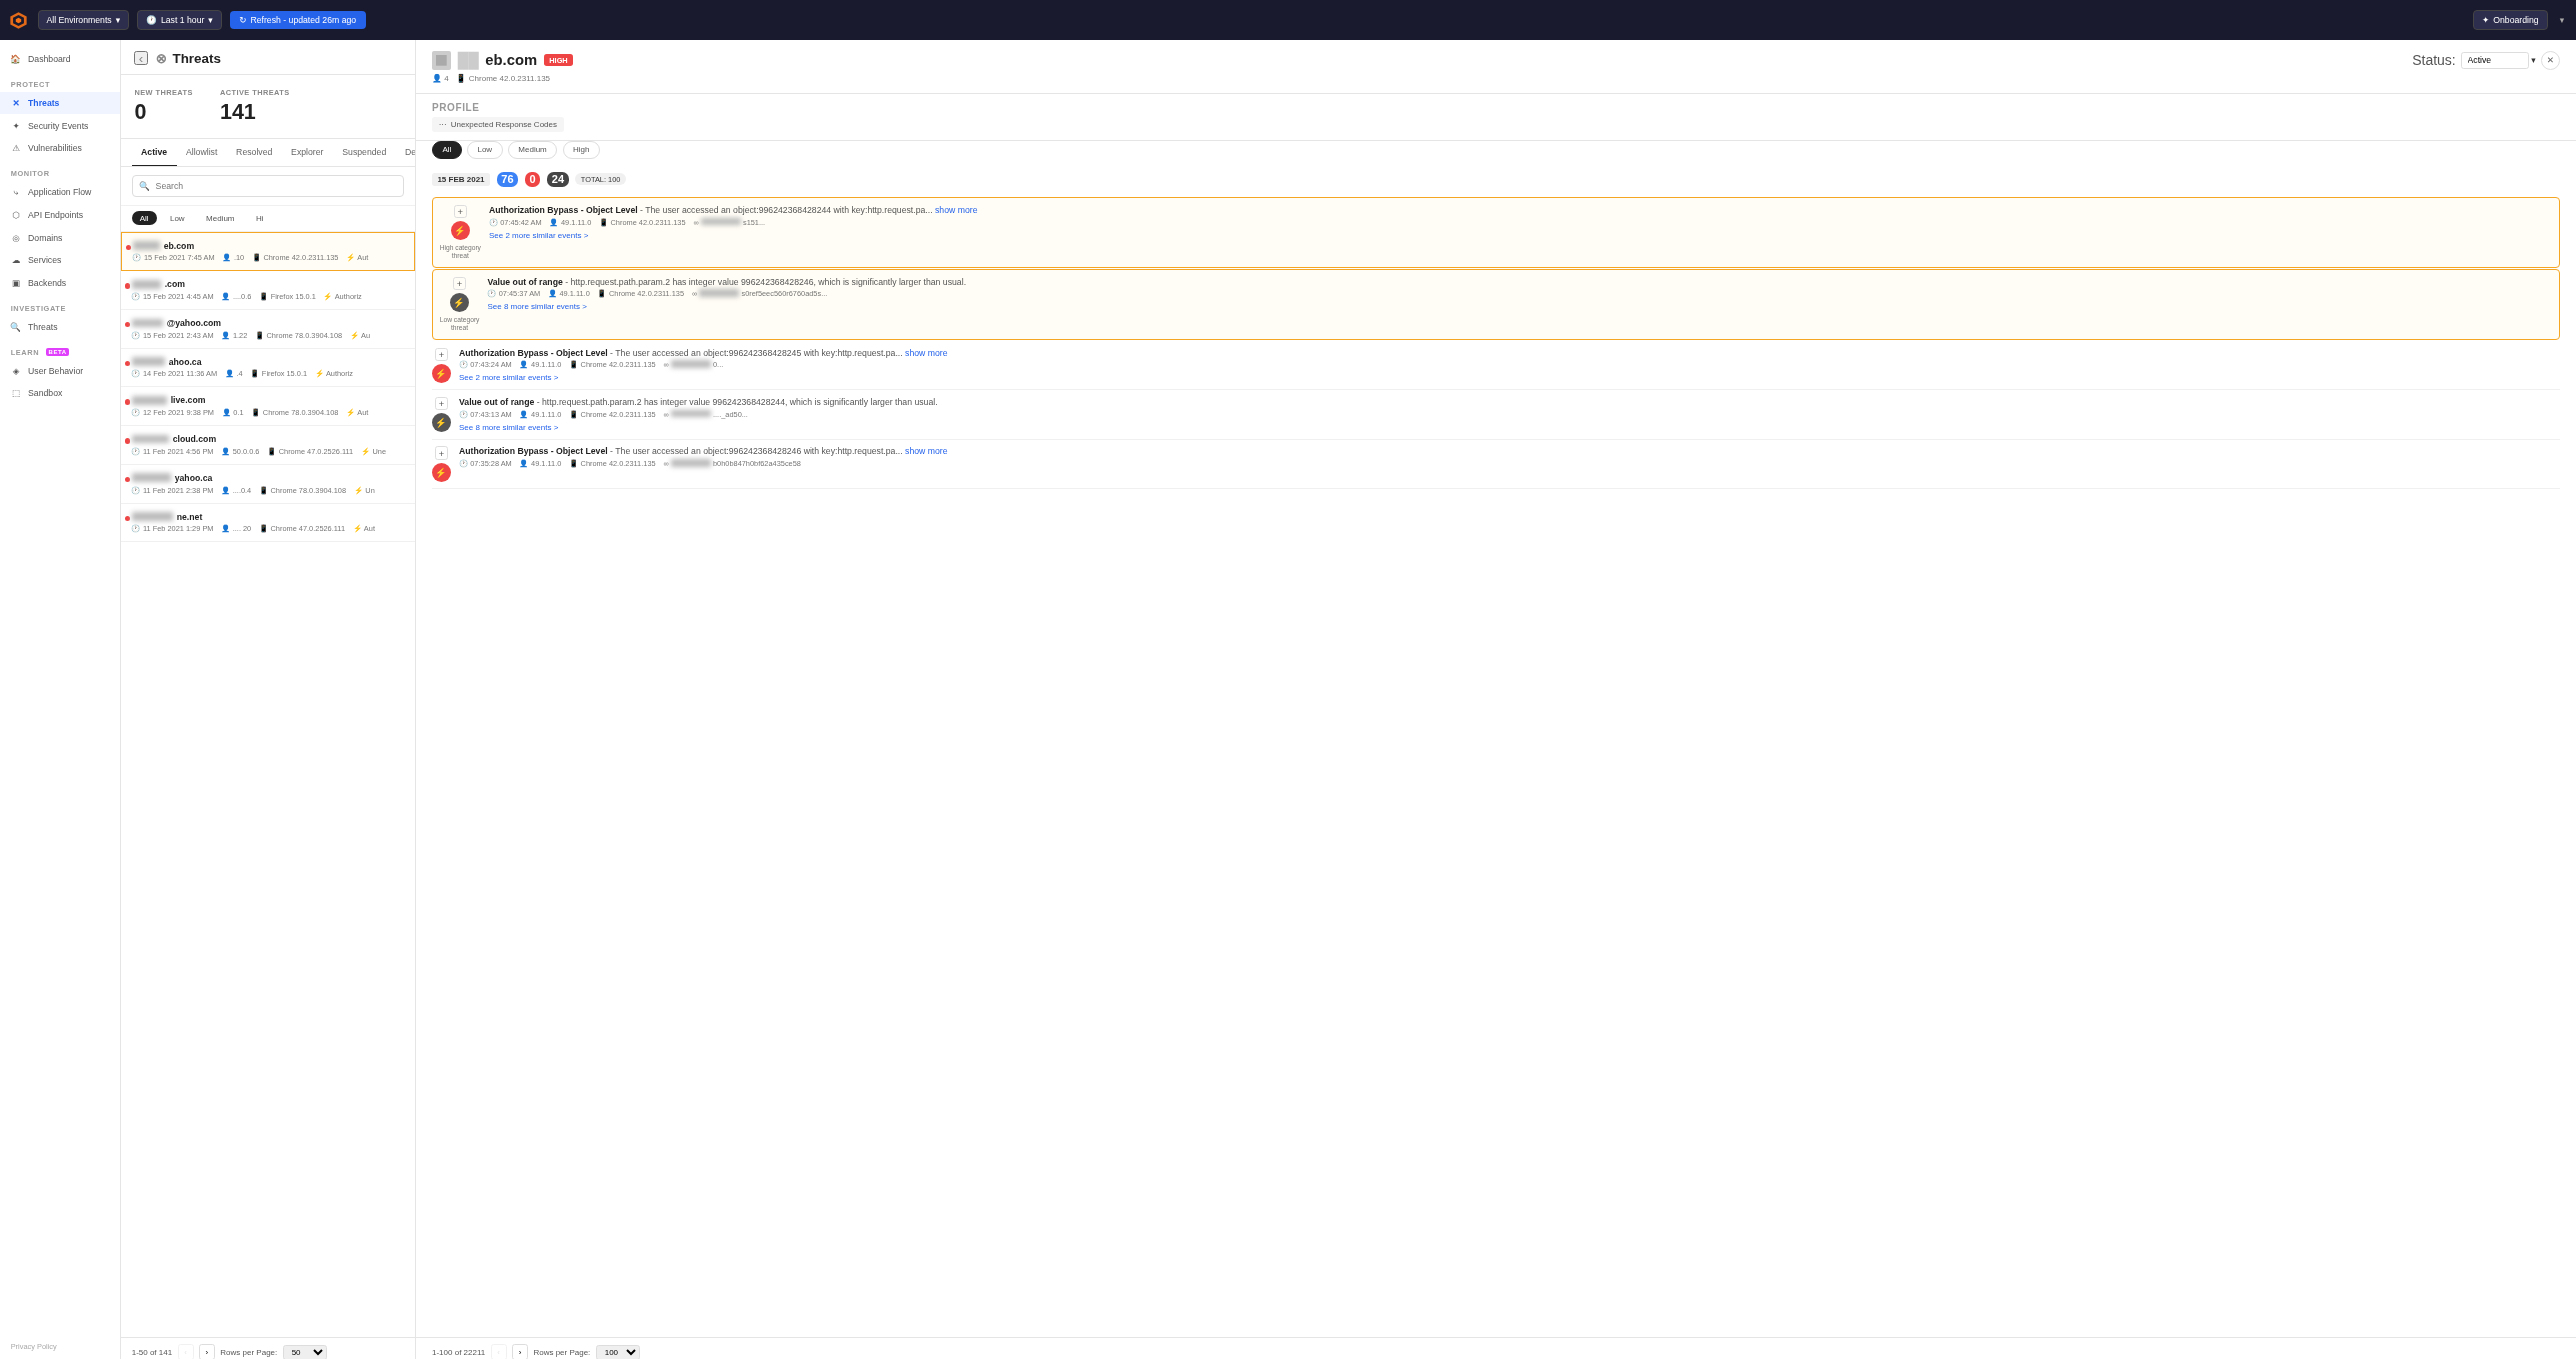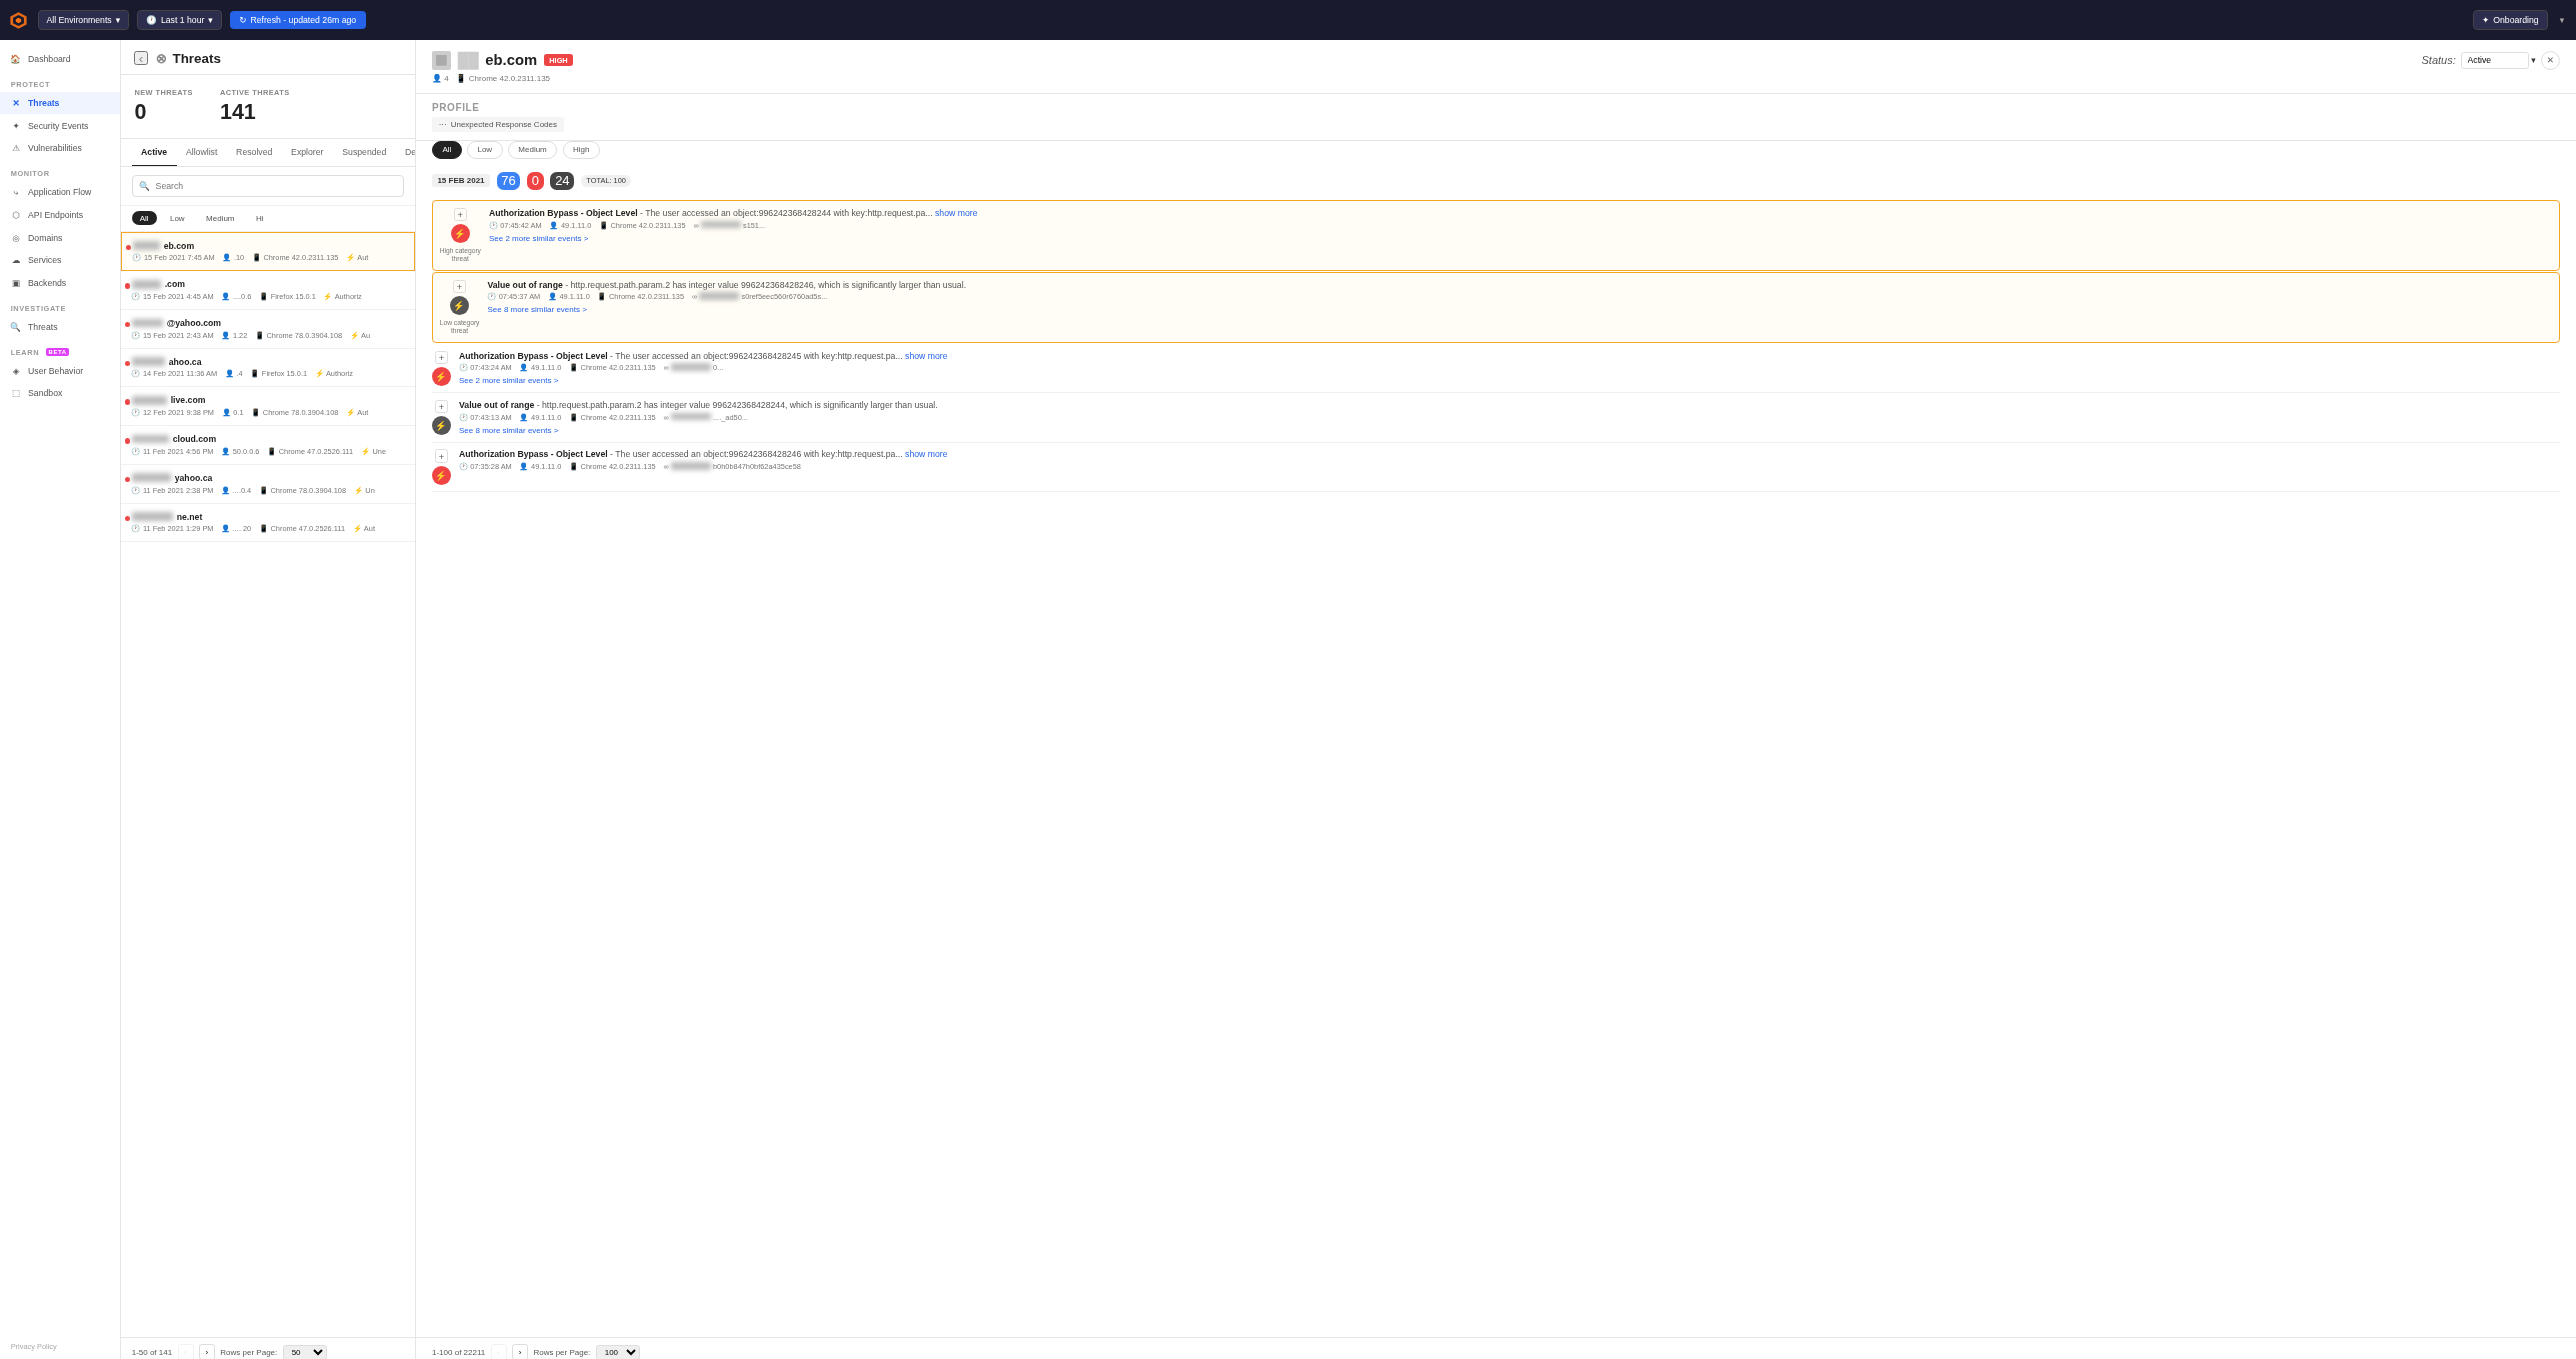--- a/index.html
+++ b/index.html
@@ -68,39 +68,39 @@
 
     
     .detail-panel { flex: 1; background: #fff; display: flex; flex-direction: column; overflow: hidden; }
     .detail-header { padding: 10.7px 16px; border-bottom: 0.7px solid #e5e5e5; display: flex; align-items: flex-start; justify-content: space-between; }
     .detail-title-row { display: flex; align-items: center; gap: 6.7px; }
     .detail-favicon { width: 19px; height: 19px; background: #ddd; border-radius: 2px; flex-shrink: 0; }
     .detail-domain { font-size: 14.8px; font-weight: 700; color: #222; }
     .high-badge { background: #ef4444; color: #fff; font-size: 7.4px; font-weight: 700; border-radius: 2.7px; padding: 1.3px 5.4px; }
     .detail-sub { display: flex; align-items: center; gap: 8px; font-size: 8px; color: #777; margin-top: 4px; }
     .status-section { display: flex; align-items: center; gap: 5.4px; }
-    .status-label { font-size: 11px; color: #555; font-style: italic; }
+    .status-label { font-size: 14px; color: #555; }
     .status-select { border: 0.7px solid #ddd; border-radius: 2.7px; padding: 2.7px 16px 2.7px 5.4px; font-size: 8.7px; appearance: none; background: #fff; cursor: pointer; }
     .status-wrapper { position: relative; display: flex; align-items: center; gap: 2.7px; }
     .close-btn { width: 19px; height: 19px; border: 0.7px solid #ddd; border-radius: 50%; display: flex; align-items: center; justify-content: center; cursor: pointer; color: #666; }
 
     .detail-profile { padding: 8px 16px; border-bottom: 0.7px solid #e5e5e5; }
     .profile-label { font-size: 10px; font-weight: 700; color: #999; text-transform: uppercase; letter-spacing: 0.06em; margin-bottom: 4px; }
     .profile-tag { display: inline-flex; align-items: center; gap: 4px; background: #f5f5f5; border-radius: 2.7px; padding: 2.7px 6.7px; font-size: 8px; color: #555; }
 
     .activity-log-section { flex: 1; overflow: hidden; display: flex; flex-direction: column; }
     .activity-log-title { font-size: 12px; font-weight: 700; color: #222; padding: 10.7px 16px 5.4px; }
     .activity-filter-row { display: flex; gap: 5.4px; padding: 0 16px 8px; }
     .act-filter-btn { padding: 3.4px 9.4px; border-radius: 10.7px; font-size: 8px; cursor: pointer; border: 0.7px solid #ddd; background: #fff; color: #555; }
     .act-filter-btn.active { background: #222; color: #fff; border-color: #222; }
 
     .activity-list { flex: 1; overflow-y: auto; padding: 0 16px; }
     .date-header { display: flex; align-items: center; gap: 6.7px; padding: 5.4px 0; margin-bottom: 5.4px; }
     .date-label { font-size: 8px; font-weight: 700; color: #333; background: #f0f0f0; border-radius: 2.7px; padding: 2px 5.4px; }
-    .count-badge { display: inline-flex; align-items: center; justify-content: center; border-radius: 6.7px; padding: 1.3px 4.7px; font-size: 13px; font-weight: 400; }
+    .count-badge { display: inline-flex; align-items: center; justify-content: center; border-radius: 6.7px; padding: 1.3px 4.7px; font-size: 11px; font-weight: 700; }
     .count-blue { background: #3b82f6; color: #fff; }
     .count-red { background: #ef4444; color: #fff; }
     .count-dark { background: #444; color: #fff; }
     .total-badge { background: #f0f0f0; color: #333; border-radius: 6.7px; padding: 1.3px 5.4px; font-size: 7.4px; font-weight: 400; }
 
     .event-row { display: flex; gap: 8px; padding: 6.7px 0; border-bottom: 0.7px solid #f0f0f0; }
     .event-row.highlighted { border: 1.3px solid #f5a623; border-radius: 4px; padding: 6.7px; margin-bottom: 1.3px; background: #fffdf5; }
     .event-icon-col { display: flex; flex-direction: column; align-items: center; gap: 2.7px; flex-shrink: 0; }
     .event-plus { width: 13.4px; height: 13.4px; border: 0.7px solid #ddd; border-radius: 2.7px; display: flex; align-items: center; justify-content: center; cursor: pointer; font-size: 9.4px; color: #555; }
     .event-severity-icon { width: 19px; height: 19px; border-radius: 50%; display: flex; align-items: center; justify-content: center; color: #fff; font-size: 9.4px; flex-shrink: 0; }

